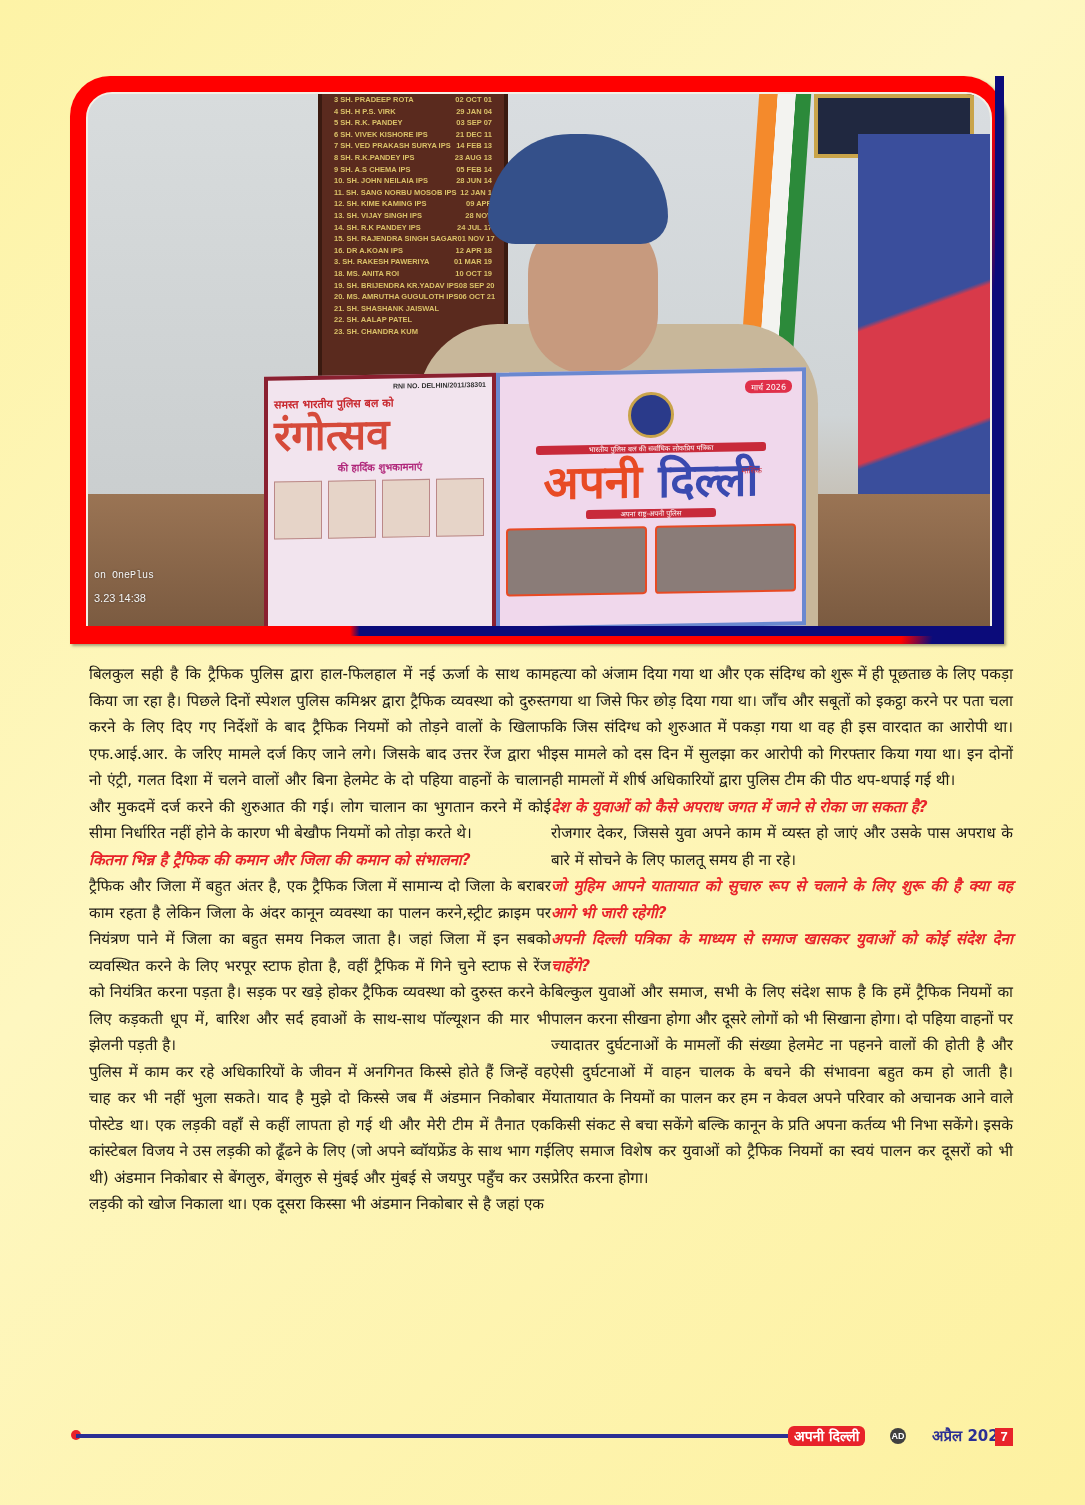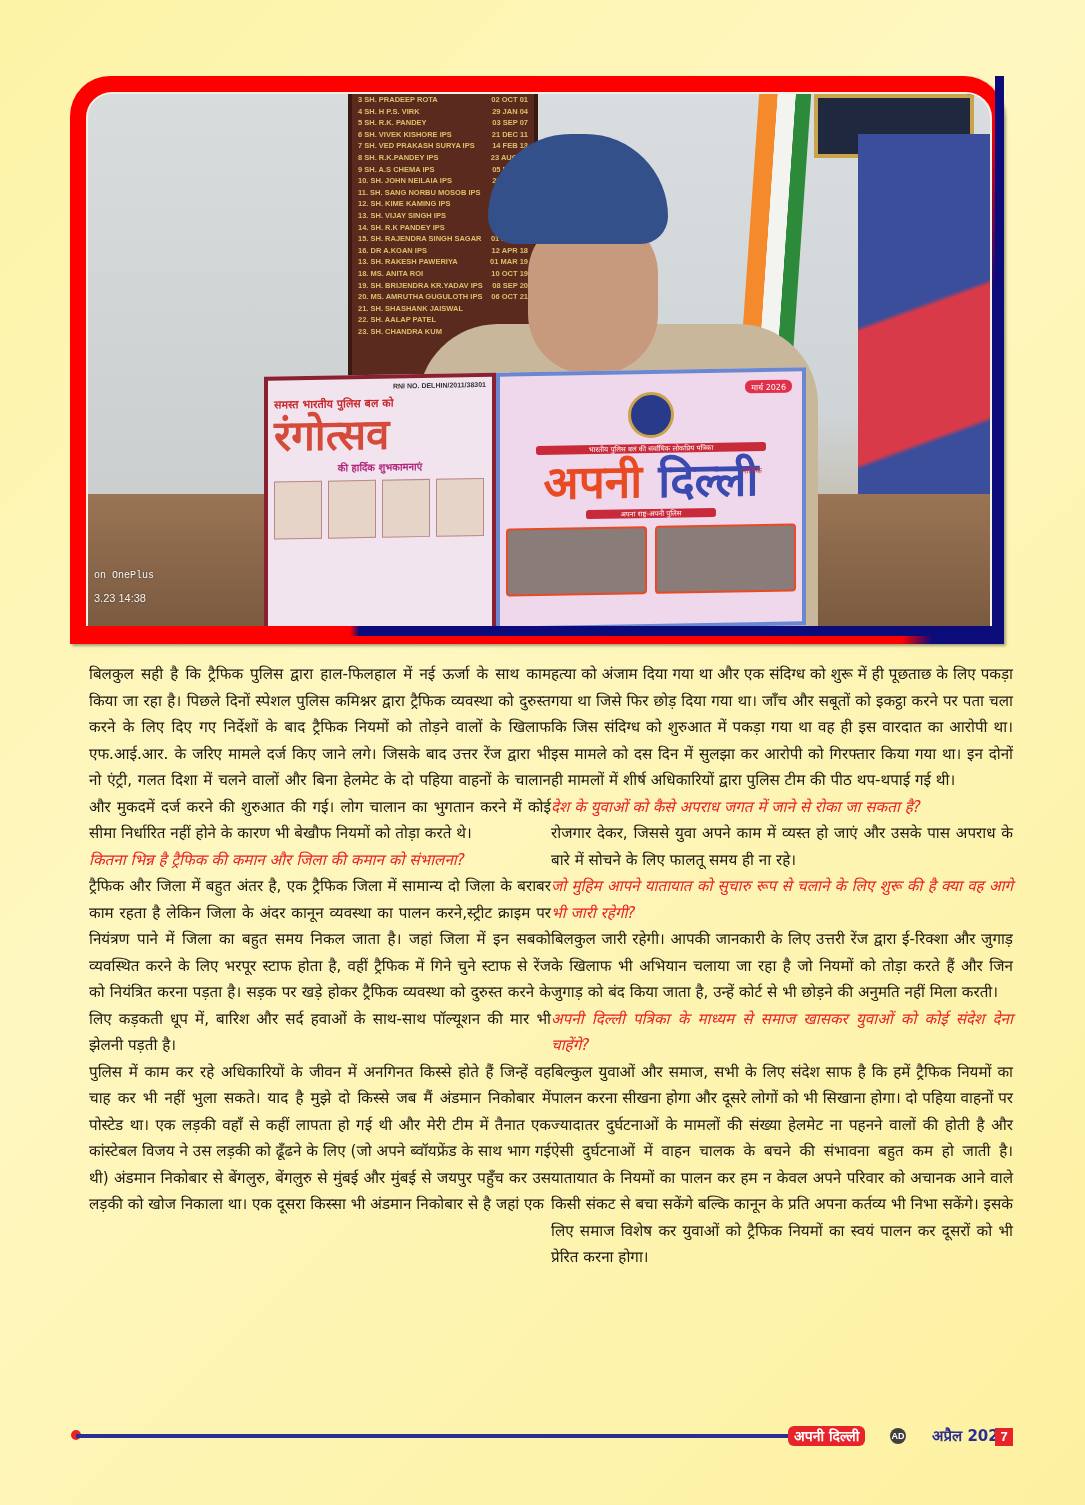--- a/index.html
+++ b/index.html
@@ -25,23 +25,23 @@
     background: #0b0b7a;
   }
   .photo {
     position: absolute; left: 86px; top: 92px; width: 902px; height: 536px;
     border-radius: 26px 26px 0 0; overflow: hidden;
     border: 2px solid #f4f0e6;
     background: linear-gradient(180deg, #d9dde0 0%, #cfd4d6 60%, #b8a488 100%);
   }
   .wall-left { position:absolute; left:0; top:0; width:260px; height:536px; background: linear-gradient(180deg,#d8dcdd,#c6cacb); }
   .honour-board {
-    position: absolute; left: 260px; top: -6px; width: 190px; height: 340px;
+    position: absolute; left: 230px; top: -6px; width: 190px; height: 340px;
     background: #5a2a1e; border: 4px solid #3a1a10;
-    padding: 2px 6px; box-sizing: border-box;
+    padding: 2px 12px; box-sizing: border-box;
   }
   .honour-board .row {
     font-family: "Liberation Sans", sans-serif; font-weight: bold;
     font-size: 7.5px; color: #d9c068; white-space: nowrap; line-height: 11.6px;
     display: flex; justify-content: space-between;
   }
   .flag-india {
     position: absolute; left: 660px; top: 0; width: 52px; height: 320px;
     background: linear-gradient(90deg, #f48a2c 0%, #f48a2c 35%, #f3f3f0 36%, #f3f3f0 70%, #2c8a3a 71%);
     transform: skewX(-4deg);
@@ -104,21 +104,21 @@
 
   
   .columns {
     position: absolute; left: 80px; top: 661px; width: 942px;
     display: flex; justify-content: center;
   }
   .col { width: 462px; }
   .para, .question {
     font-size: 15.2px; line-height: 26.5px; text-align: justify; margin: 0;
   }
-  .question { color: #e8232a; font-style: italic; font-weight: normal; }
+  .question { color: #e8232a; font-style: italic; font-weight: bold; }
 
   
   .footer-line {
     position: absolute; left: 76px; top: 1434px; width: 712px; height: 4px;
     background: #2b2f94;
   }
   .footer-dot {
     position: absolute; left: 71px; top: 1430px; width: 10px; height: 10px; border-radius: 50%; background: #e8232a;
   }
   .footer-brand {
@@ -198,21 +198,21 @@
       </div>
       <div class="row">
         <span>15. SH. RAJENDRA SINGH SAGAR</span>
         <span>01 NOV 17</span>
       </div>
       <div class="row">
         <span>16. DR A.KOAN IPS</span>
         <span>12 APR 18</span>
       </div>
       <div class="row">
-        <span>13. SH. RAKESH PAWERIYA</span>
+        <span>3. SH. RAKESH PAWERIYA</span>
         <span>01 MAR 19</span>
       </div>
       <div class="row">
         <span>18. MS. ANITA ROI</span>
         <span>10 OCT 19</span>
       </div>
       <div class="row">
         <span>19. SH. BRIJENDRA KR.YADAV IPS</span>
         <span>08 SEP 20</span>
       </div>
@@ -281,21 +281,20 @@
       <p class="para">बिलकुल सही है कि ट्रैफिक पुलिस द्वारा हाल-फिलहाल में नई ऊर्जा के साथ काम किया जा रहा है। पिछले दिनों स्पेशल पुलिस कमिश्नर द्वारा ट्रैफिक व्यवस्था को दुरुस्त करने के लिए दिए गए निर्देशों के बाद ट्रैफिक नियमों को तोड़ने वालों के खिलाफ एफ.आई.आर. के जरिए मामले दर्ज किए जाने लगे। जिसके बाद उत्तर रेंज द्वारा भी नो एंट्री, गलत दिशा में चलने वालों और बिना हेलमेट के दो पहिया वाहनों के चालान और मुकदमें दर्ज करने की शुरुआत की गई। लोग चालान का भुगतान करने में कोई सीमा निर्धारित नहीं होने के कारण भी बेखौफ नियमों को तोड़ा करते थे।</p>
       <p class="question">कितना भिन्न है ट्रैफिक की कमान और जिला की कमान को संभालना?</p>
       <p class="para">ट्रैफिक और जिला में बहुत अंतर है, एक ट्रैफिक जिला में सामान्य दो जिला के बराबर काम रहता है लेकिन जिला के अंदर कानून व्यवस्था का पालन करने,स्ट्रीट क्राइम पर नियंत्रण पाने में जिला का बहुत समय निकल जाता है। जहां जिला में इन सबको व्यवस्थित करने के लिए भरपूर स्टाफ होता है, वहीं ट्रैफिक में गिने चुने स्टाफ से रेंज को नियंत्रित करना पड़ता है। सड़क पर खड़े होकर ट्रैफिक व्यवस्था को दुरुस्त करने के लिए कड़कती धूप में, बारिश और सर्द हवाओं के साथ-साथ पॉल्यूशन की मार भी झेलनी पड़ती है।</p>
       <p class="para">पुलिस में काम कर रहे अधिकारियों के जीवन में अनगिनत किस्से होते हैं जिन्हें वह चाह कर भी नहीं भुला सकते। याद है मुझे दो किस्से जब मैं अंडमान निकोबार में पोस्टेड था। एक लड़की वहाँ से कहीं लापता हो गई थी और मेरी टीम में तैनात एक कांस्टेबल विजय ने उस लड़की को ढूँढने के लिए (जो अपने ब्वॉयफ्रेंड के साथ भाग गई थी) अंडमान निकोबार से बेंगलुरु, बेंगलुरु से मुंबई और मुंबई से जयपुर पहुँच कर उस लड़की को खोज निकाला था। एक दूसरा किस्सा भी अंडमान निकोबार से है जहां एक</p>
     </div>
   <div class="col" id="col-right">
       <p class="para">हत्या को अंजाम दिया गया था और एक संदिग्ध को शुरू में ही पूछताछ के लिए पकड़ा गया था जिसे फिर छोड़ दिया गया था। जाँच और सबूतों को इकट्ठा करने पर पता चला कि जिस संदिग्ध को शुरुआत में पकड़ा गया था वह ही इस वारदात का आरोपी था। इस मामले को दस दिन में सुलझा कर आरोपी को गिरफ्तार किया गया था। इन दोनों ही मामलों में शीर्ष अधिकारियों द्वारा पुलिस टीम की पीठ थप-थपाई गई थी।</p>
       <p class="question">देश के युवाओं को कैसे अपराध जगत में जाने से रोका जा सकता है?</p>
       <p class="para">रोजगार देकर, जिससे युवा अपने काम में व्यस्त हो जाएं और उसके पास अपराध के बारे में सोचने के लिए फालतू समय ही ना रहे।</p>
       <p class="question">जो मुहिम आपने यातायात को सुचारु रूप से चलाने के लिए शुरू की है क्या वह आगे भी जारी रहेगी?</p>
-      <p class="para">बिलकुल जारी रहेगी। आपकी जानकारी के लिए उत्तरी रेंज द्वारा ई-रिक्शा और जुगाड़ के खिलाफ भी अभियान चलाया जा रहा है जो नियमों को तोड़ा करते हैं और जिन जुगाड़ को बंद किया जाता है, उन्हें कोर्ट से भी छोड़ने की अनुमति नहीं मिला करती।</p>
       <p class="question">अपनी दिल्ली पत्रिका के माध्यम से समाज खासकर युवाओं को कोई संदेश देना चाहेंगे?</p>
       <p class="para">बिल्कुल युवाओं और समाज, सभी के लिए संदेश साफ है कि हमें ट्रैफिक नियमों का पालन करना सीखना होगा और दूसरे लोगों को भी सिखाना होगा। दो पहिया वाहनों पर ज्यादातर दुर्घटनाओं के मामलों की संख्या हेलमेट ना पहनने वालों की होती है और ऐसी दुर्घटनाओं में वाहन चालक के बचने की संभावना बहुत कम हो जाती है। यातायात के नियमों का पालन कर हम न केवल अपने परिवार को अचानक आने वाले किसी संकट से बचा सकेंगे बल्कि कानून के प्रति अपना कर्तव्य भी निभा सकेंगे। इसके लिए समाज विशेष कर युवाओं को ट्रैफिक नियमों का स्वयं पालन कर दूसरों को भी प्रेरित करना होगा।</p>
     </div>
 </div>
 
 <div class="footer-dot"></div>
 <div class="footer-line"></div>
 <div class="footer-brand">अपनी दिल्ली</div>
 <div class="footer-logo">AD</div>
 <div class="footer-date">अप्रैल 2026</div>

